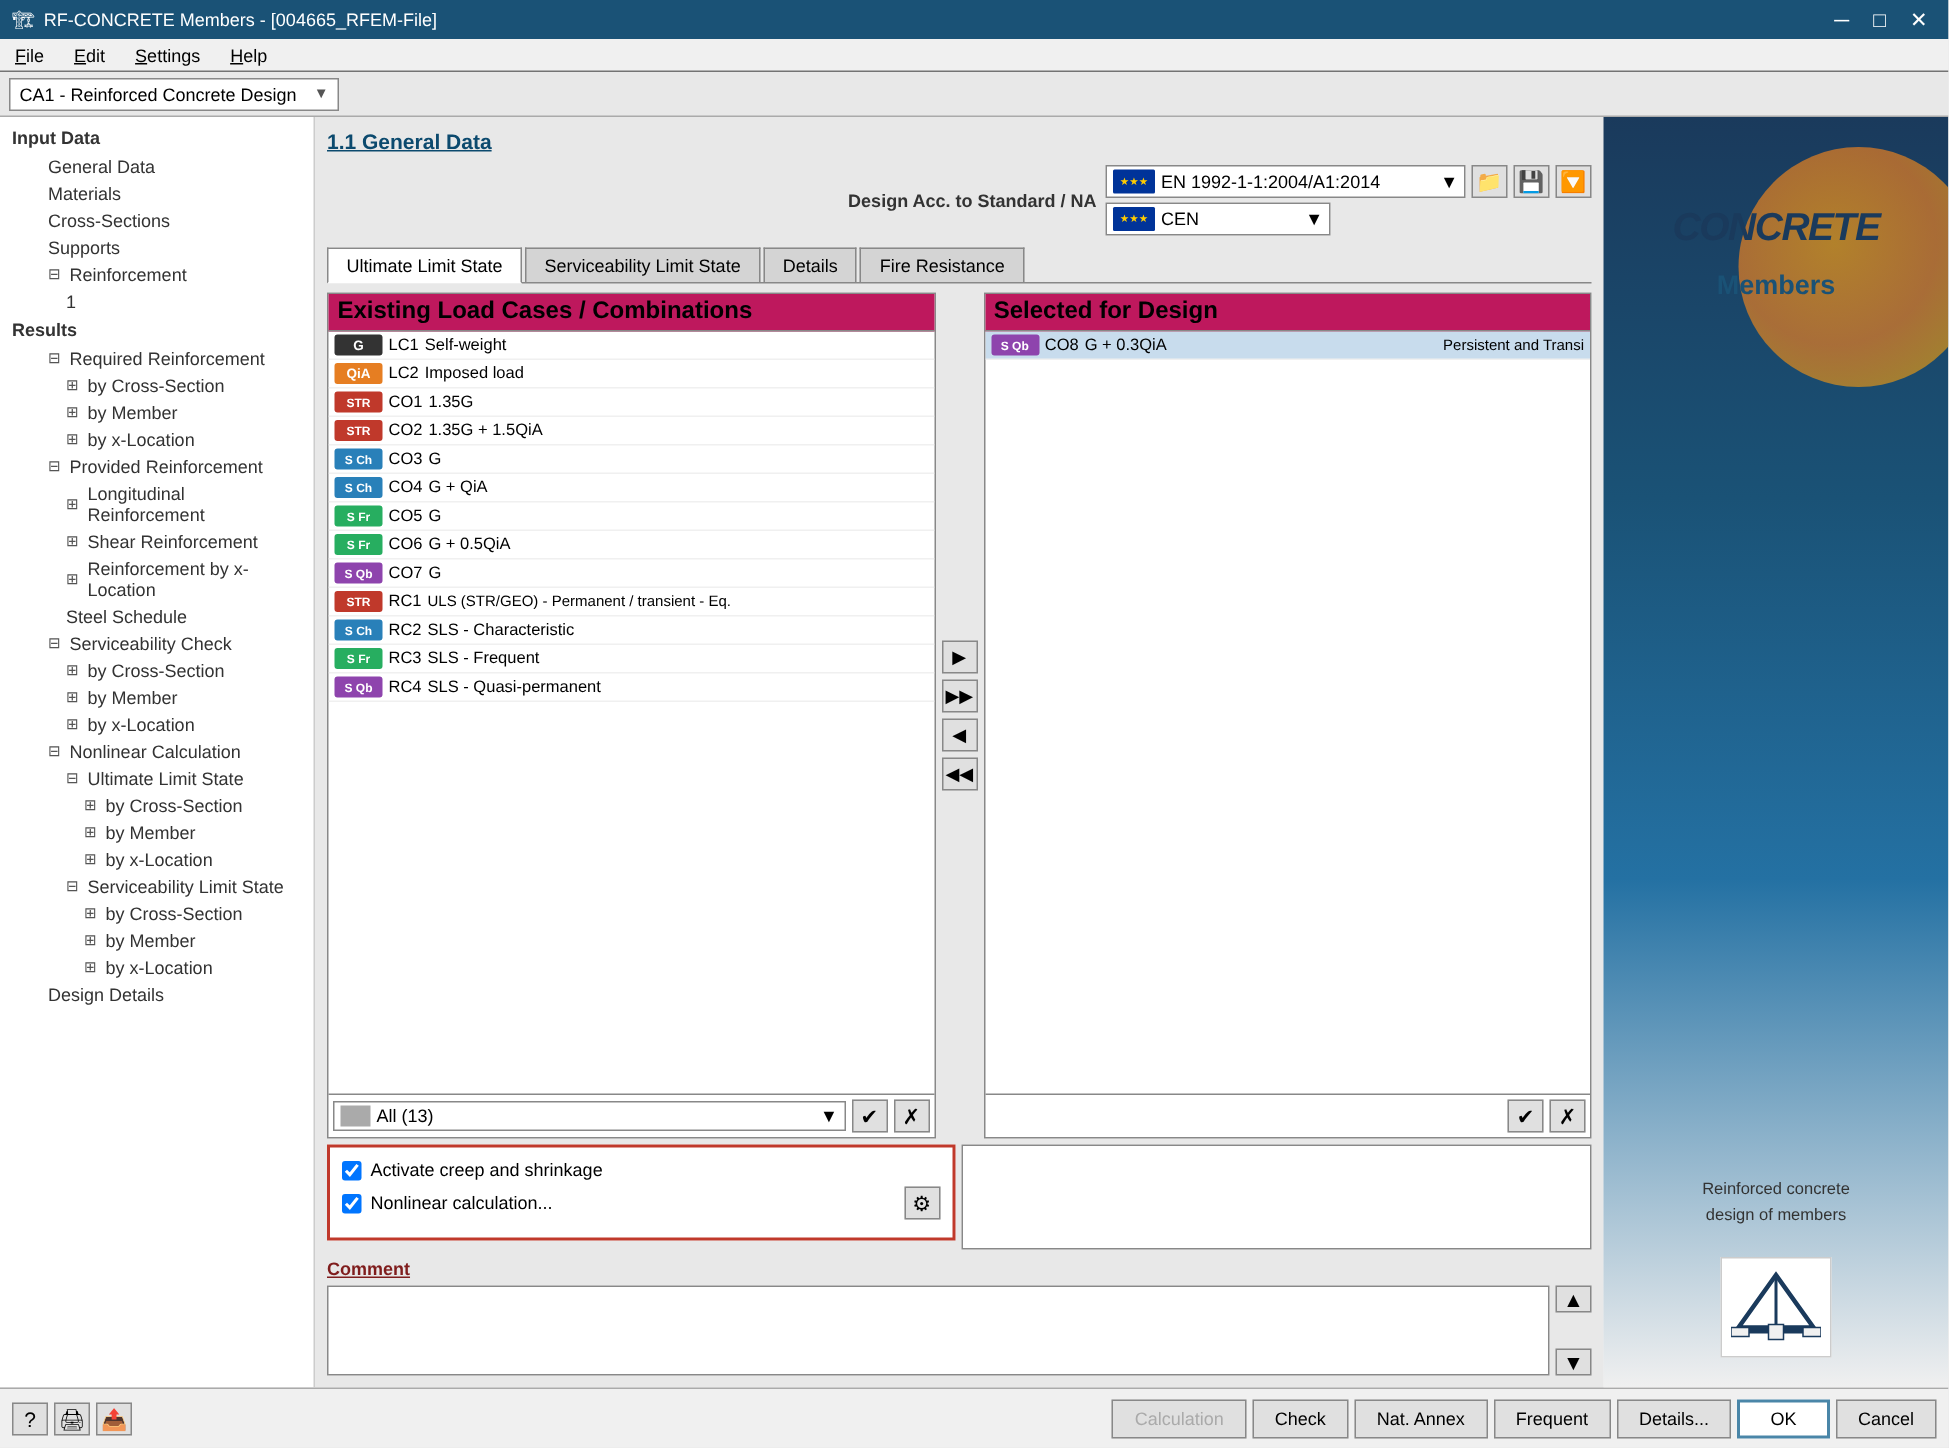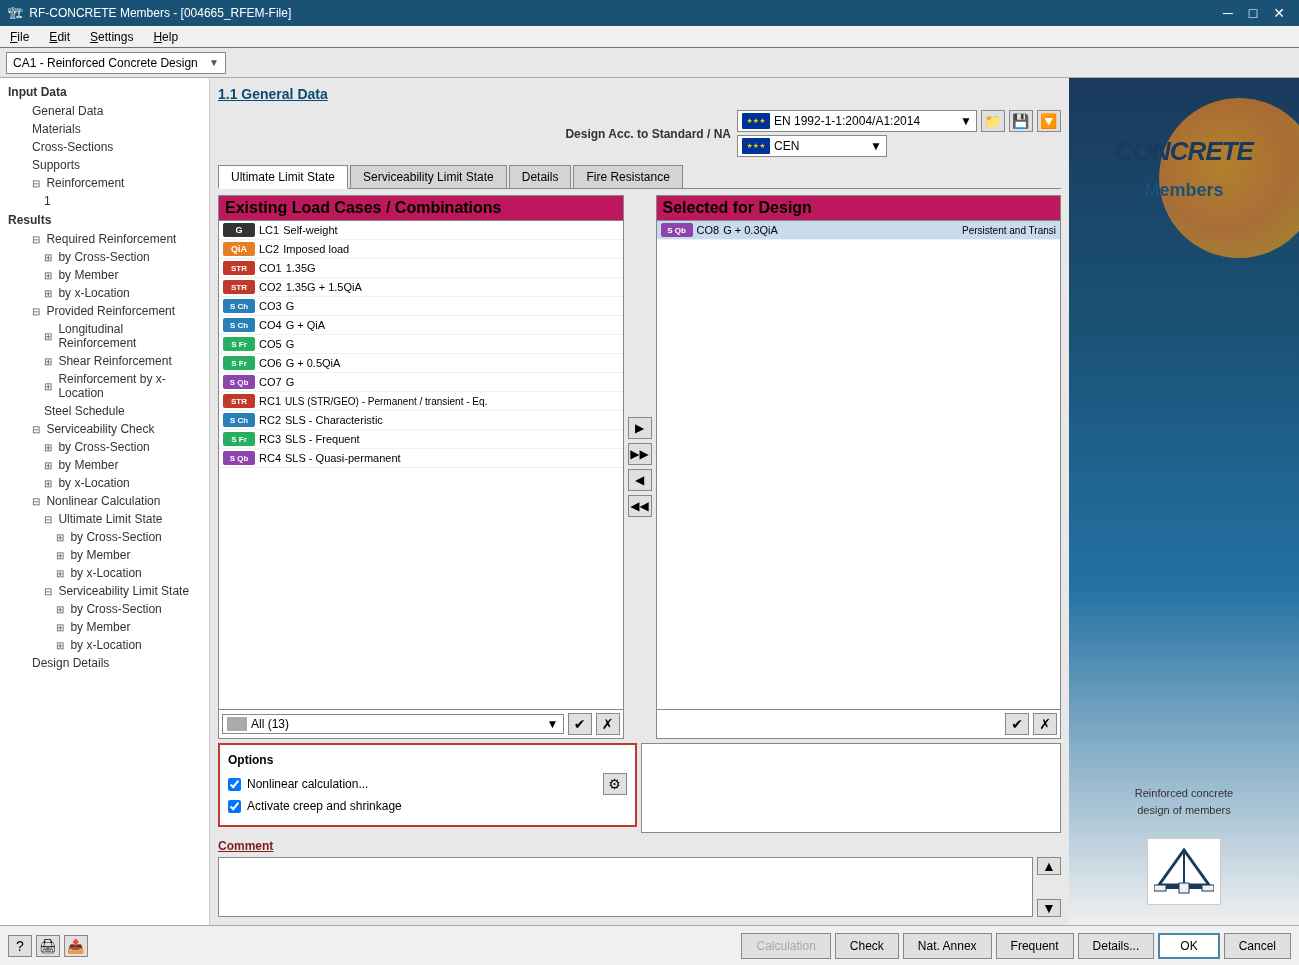--- a/index.html
+++ b/index.html
@@ -609,29 +609,28 @@
                 <div style="flex:1;"></div>
                 <div class="icon-btn">✔</div>
                 <div class="icon-btn">✗</div>
               </div>
             </div>
           </div>
 
           <div class="options-and-selected">
             <div class="options-left">
               <div class="options-box">
-                <div class="options-title">Options</div>
+                <div class="checkbox-row">
+                  <input type="checkbox" id="creep" checked="" style="">
+                  <label for="creep">Activate creep and shrinkage</label>
+                </div>
                 <div class="checkbox-row">
                   <input type="checkbox" id="nonlinear" checked="" style="">
                   <label for="nonlinear">Nonlinear calculation...</label>
                   <div class="icon-btn" style="margin-left:auto;">⚙</div>
-                </div>
-                <div class="checkbox-row">
-                  <input type="checkbox" id="creep" checked="" style="">
-                  <label for="creep">Activate creep and shrinkage</label>
                 </div>
               </div>
             </div>
             <div class="selected-bottom"></div>
           </div>
 
           <div class="comment-section">
             <div class="comment-label">Comment</div>
             <div style="display:flex;gap:4px;">
               <textarea class="comment-textarea" style=""></textarea>

